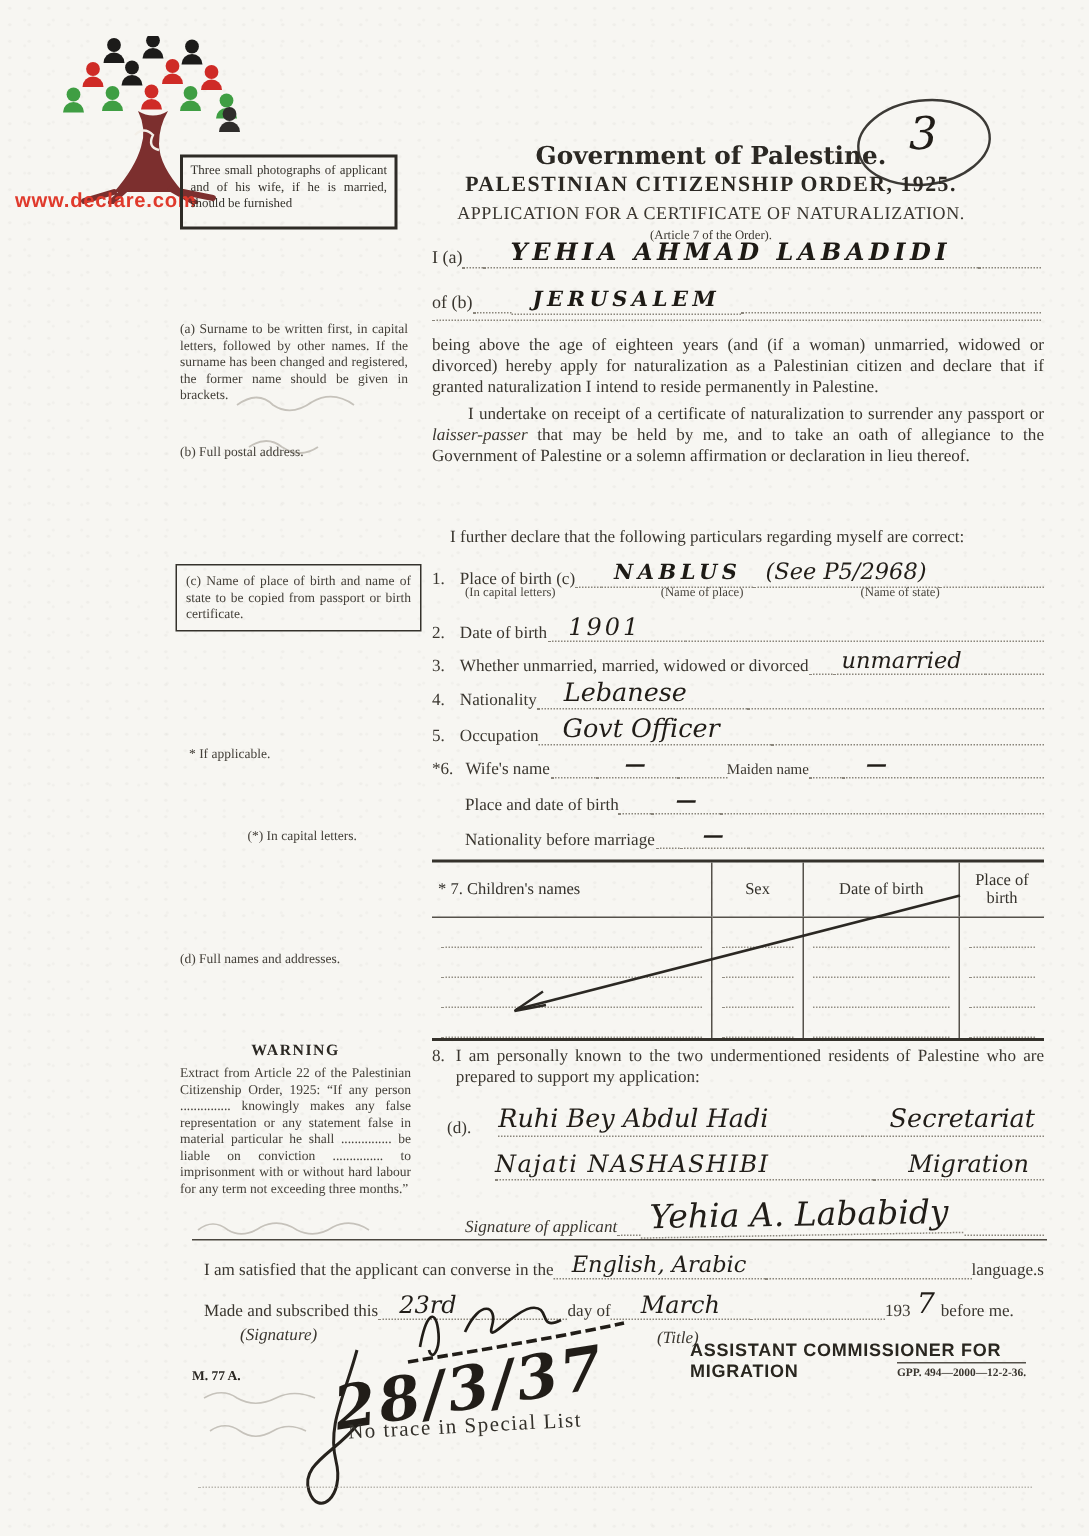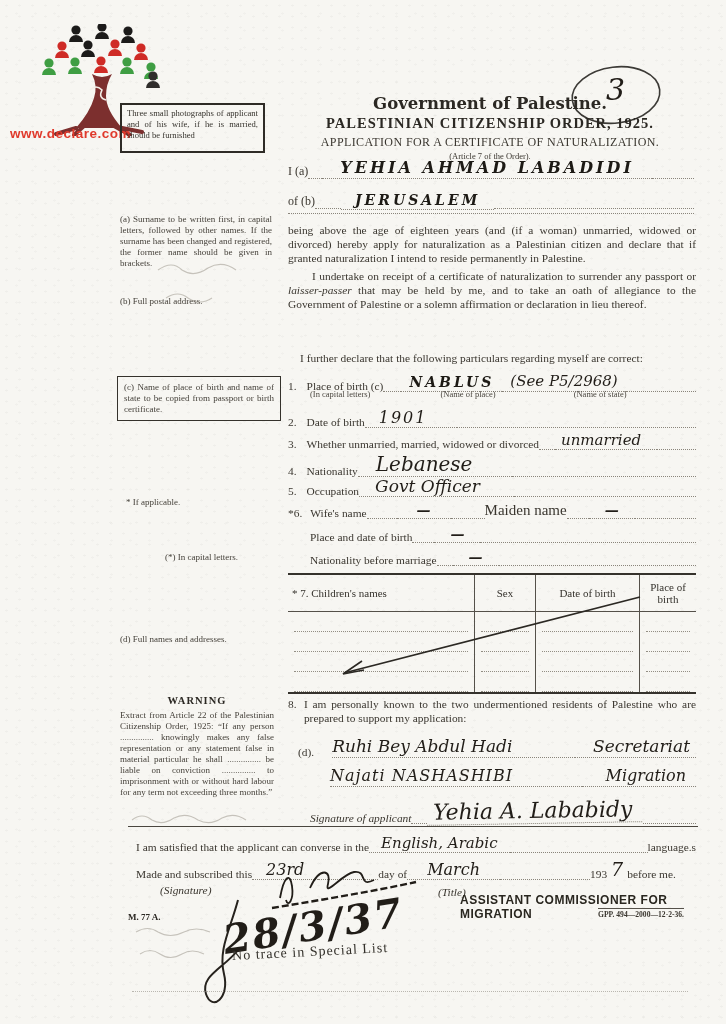--- a/index.html
+++ b/index.html
@@ -77,21 +77,21 @@
     <div class="just" style="font-size:8.6px;line-height:11px;color:#35322c;">Three small photographs of applicant and of his wife, if he is married, should be furnished</div>
   </div>
 
   <div class="abs" style="left:568px;top:58px;width:100px;height:78px;">
     <svg width="100" height="78" viewBox="0 0 100 78">
       <ellipse cx="48" cy="37" rx="44" ry="28" fill="none" stroke="#3c3a36" stroke-width="1.6" transform="rotate(-7 48 37)"></ellipse>
     </svg>
     <div class="abs hand" style="left:38px;top:14px;font-size:30px;">3</div>
   </div>
 
-  <div class="abs" style="left:288px;top:94px;width:404px;text-align:center;">
+  <div class="abs" style="left:272px;top:94px;width:404px;text-align:center;">
     <div class="bold" style="font-size:16.5px;font-family:'DejaVu Serif',serif;">Government of Palestine.</div>
     <div class="bold" style="font-size:14.5px;letter-spacing:1px;margin-top:2px;">PALESTINIAN CITIZENSHIP ORDER, 1925.</div>
     <div class="print" style="font-size:12px;letter-spacing:0.4px;margin-top:3px;">APPLICATION FOR A CERTIFICATE OF NATURALIZATION.</div>
     <div class="print" style="font-size:8.5px;margin-top:1px;">(Article 7 of the Order).</div>
   </div>
 
   <div class="abs row" style="left:288px;top:158px;width:406px;">
     <span class="print" style="font-size:12px;white-space:nowrap;">I (a)</span>
     <span class="fill" style="max-width:14px;"></span>
     <span class="hand-caps dotfill" style="padding:0 18px 1px 18px;font-size:16px;">YEHIA AHMAD LABADIDI</span>
@@ -144,40 +144,40 @@
     <span class="print" style="font-size:11.4px;white-space:nowrap;">Whether unmarried, married, widowed or divorced</span>
     <span class="fill" style="max-width:16px;"></span>
     <span class="hand dotfill" style="font-size:15px;padding:0 16px 0 6px;">unmarried</span>
     <span class="fill"></span>
   </div>
 
   <div class="abs row" style="left:288px;top:452px;width:408px;">
     <span class="print" style="font-size:11.4px;white-space:nowrap;">4.</span>
     <span style="width:10px;"></span>
     <span class="print" style="font-size:11.4px;white-space:nowrap;">Nationality</span>
-    <span class="hand dotfill" style="font-size:20px;padding:0 40px 0 18px;">Lebanese</span>
+    <span class="hand dotfill" style="font-size:17px;padding:0 40px 0 18px;">Lebanese</span>
     <span class="fill"></span>
   </div>
 
   <div class="abs row" style="left:288px;top:476px;width:408px;">
     <span class="print" style="font-size:11.4px;white-space:nowrap;">5.</span>
     <span style="width:10px;"></span>
     <span class="print" style="font-size:11.4px;white-space:nowrap;">Occupation</span>
     <span class="hand dotfill" style="font-size:17px;padding:0 34px 0 16px;">Govt Officer</span>
     <span class="fill"></span>
   </div>
 
   <div class="abs row" style="left:288px;top:502px;width:408px;">
     <span class="print" style="font-size:11.4px;white-space:nowrap;">*6.</span>
     <span style="width:8px;"></span>
     <span class="print" style="font-size:11.4px;white-space:nowrap;">Wife's name</span>
     <span class="fill" style="max-width:30px;"></span>
     <span class="hand dotfill" style="font-size:14px;font-weight:bold;padding:0 20px;">—</span>
     <span class="fill" style="max-width:34px;"></span>
-    <span class="print" style="font-size:15px;white-space:nowrap;">Maiden name</span>
+    <span class="print" style="font-size:10px;white-space:nowrap;">Maiden name</span>
     <span class="fill" style="max-width:22px;"></span>
     <span class="hand dotfill" style="font-size:14px;font-weight:bold;padding:0 16px;">—</span>
     <span class="fill"></span>
   </div>
   <div class="abs row" style="left:310px;top:526px;width:386px;">
     <span class="print" style="font-size:11.4px;white-space:nowrap;">Place and date of birth</span>
     <span class="fill" style="max-width:22px;"></span>
     <span class="hand dotfill" style="font-size:14px;font-weight:bold;padding:0 16px;">—</span>
     <span class="fill"></span>
   </div>

